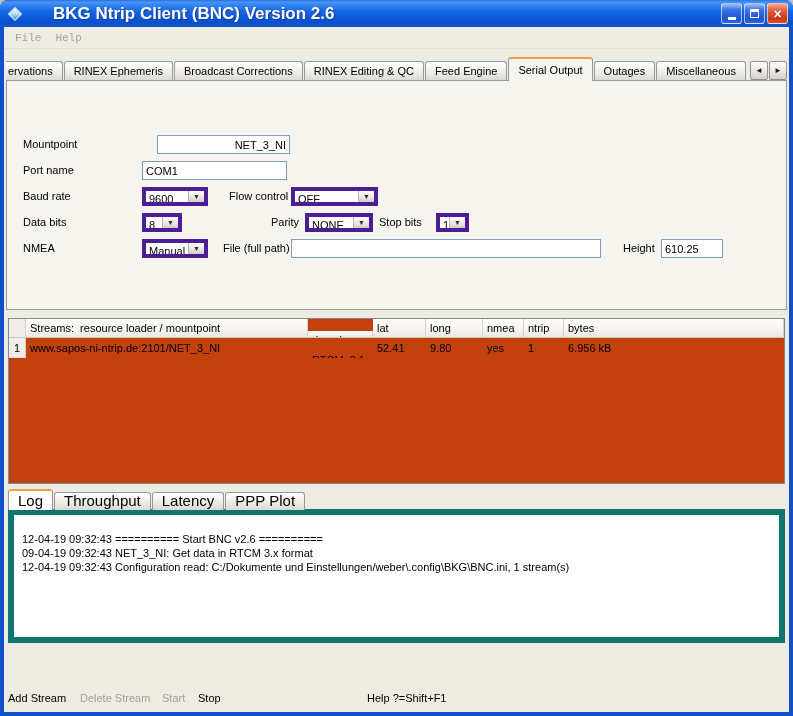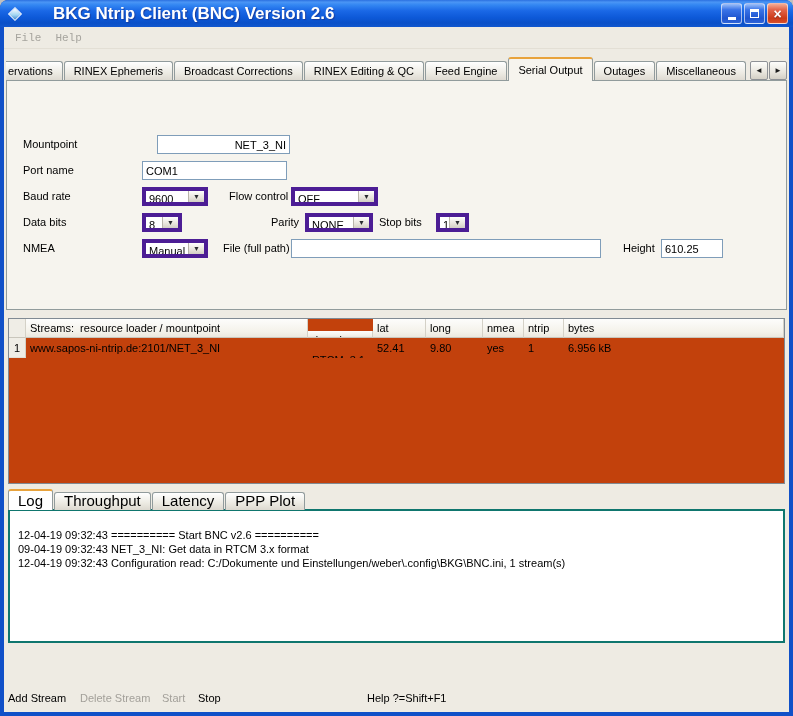--- a/index.html
+++ b/index.html
@@ -161,21 +161,21 @@
     background:linear-gradient(180deg,#ffffff 0%,#eceae2 60%,#dcd8cf 100%);
     border:1px solid #919b9c; border-bottom:none;
     border-radius:3px 3px 0 0; margin-right:1px; white-space:nowrap;
   }
   .btab.selected {
     height:21px; line-height:20px; background:#ffffff;
     border-top:2px solid #e8a33d; position:relative; z-index:3;
   }
   .log-frame {
     position:absolute; left:4px; right:4px; top:482px; height:134px;
-    background:#fff; border:2px solid #0f766e;
+    background:#fff; border:6px solid #0f766e;
     padding:17px 6px 6px 8px;
     z-index:1;
   }
   .log-line { font-size:11px; line-height:14px; color:#000; white-space:pre; }
 
   
   .footer { position:absolute; left:4px; right:4px; top:658px; height:27px; }
   .fbtn, .fhelp {
     position:absolute; top:7px; font-size:11px; color:#000; white-space:nowrap;text-align:right;
   }

